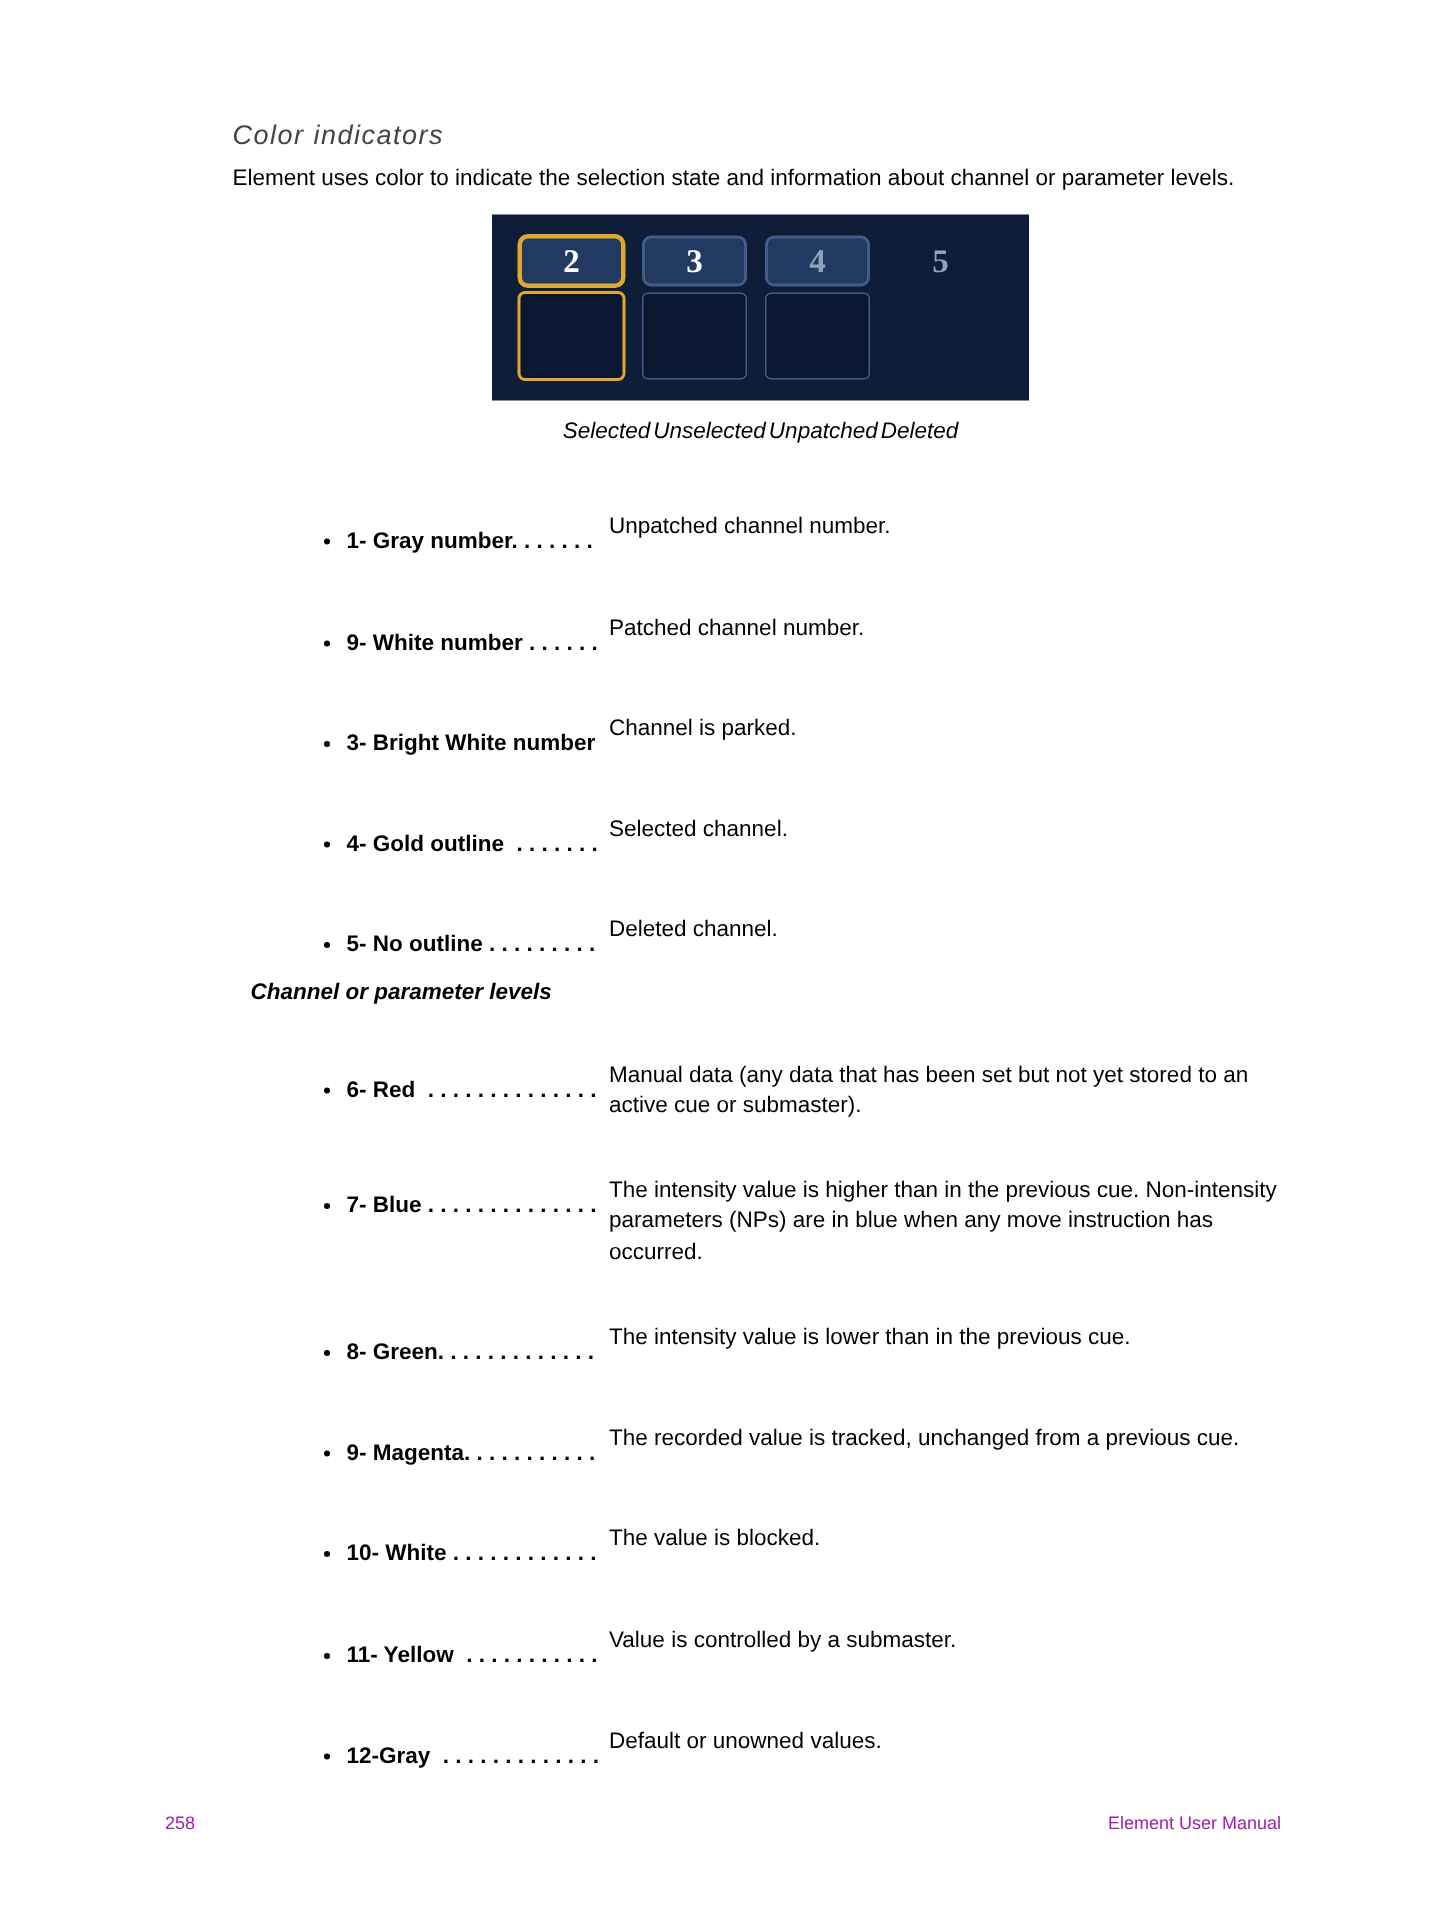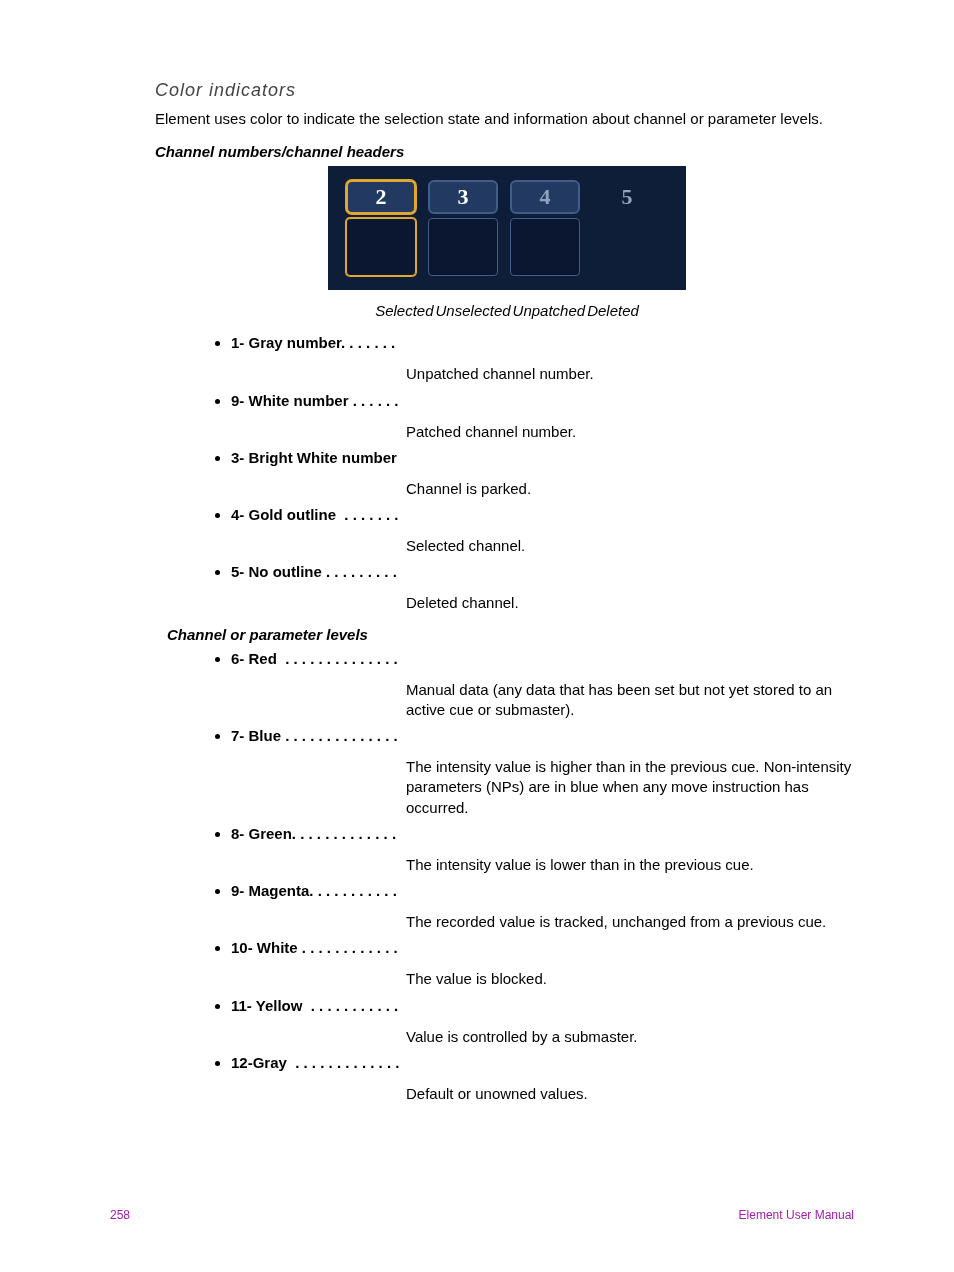--- a/index.html
+++ b/index.html
@@ -122,32 +122,31 @@
     justify-content: space-between;
     font-size: 12px;
     color: #a21caf;
   }
 
   
   .line {
     display: flex;
     align-items: flex-start;
   }
-  .line .term { flex: 0 0 auto; }
+  .line .term { flex: 0 0 auto; margin-top: 41px; }
   .line .desc { flex: 1 1 auto; }
 </style>
 </head>
 <body>
 
 <div class="page">
 
   <h2 class="section-title">Color indicators</h2>
   <p class="intro">Element uses color to indicate the selection state and information about channel or parameter levels.</p>
 
-  <div class="subhead">Channel numbers/channel headers</div>
 
   <div class="figure-wrap">
     <div class="figure">
       <div class="ch-row" id="ch-row">
           <div class="ch-cell">
             <div class="ch-head selected">2</div>
             <div class="ch-body selected"></div>
           </div>
           <div class="ch-cell">
             <div class="ch-head ">3</div>

